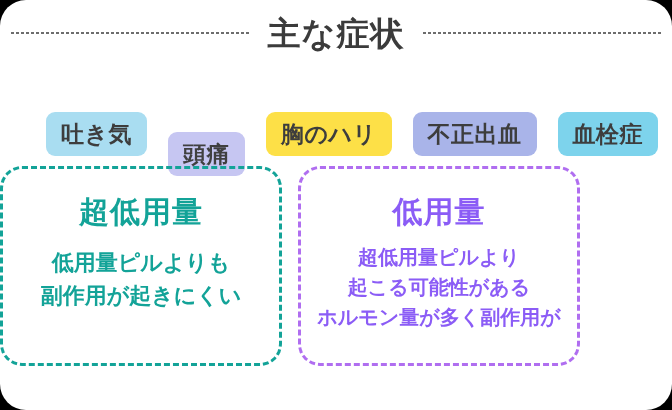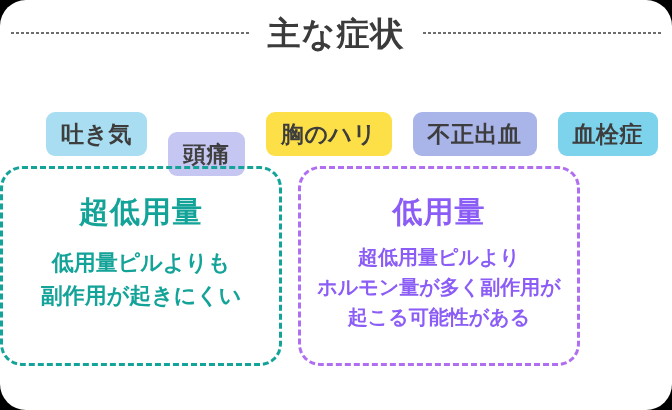--- a/index.html
+++ b/index.html
@@ -159,19 +159,19 @@
       <div class="dbox-body">
         <span class="ln">低用量ピルよりも</span>
         <span class="ln">副作用が起きにくい</span>
       </div>
     </div>
 
     <div class="dbox right" style="border-color: rgb(176, 110, 240); border-style: dashed; color: #8b5cf6;">
       <div class="dbox-heading">低用量</div>
       <div class="dbox-body">
         <span class="ln">超低用量ピルより</span>
+        <span class="ln">起こる可能性がある</span>
         <span class="ln">ホルモン量が多く副作用が</span>
-        <span class="ln">起こる可能性がある</span>
       </div>
     </div>
 
   </div>
 </div>
 
 </body></html>

